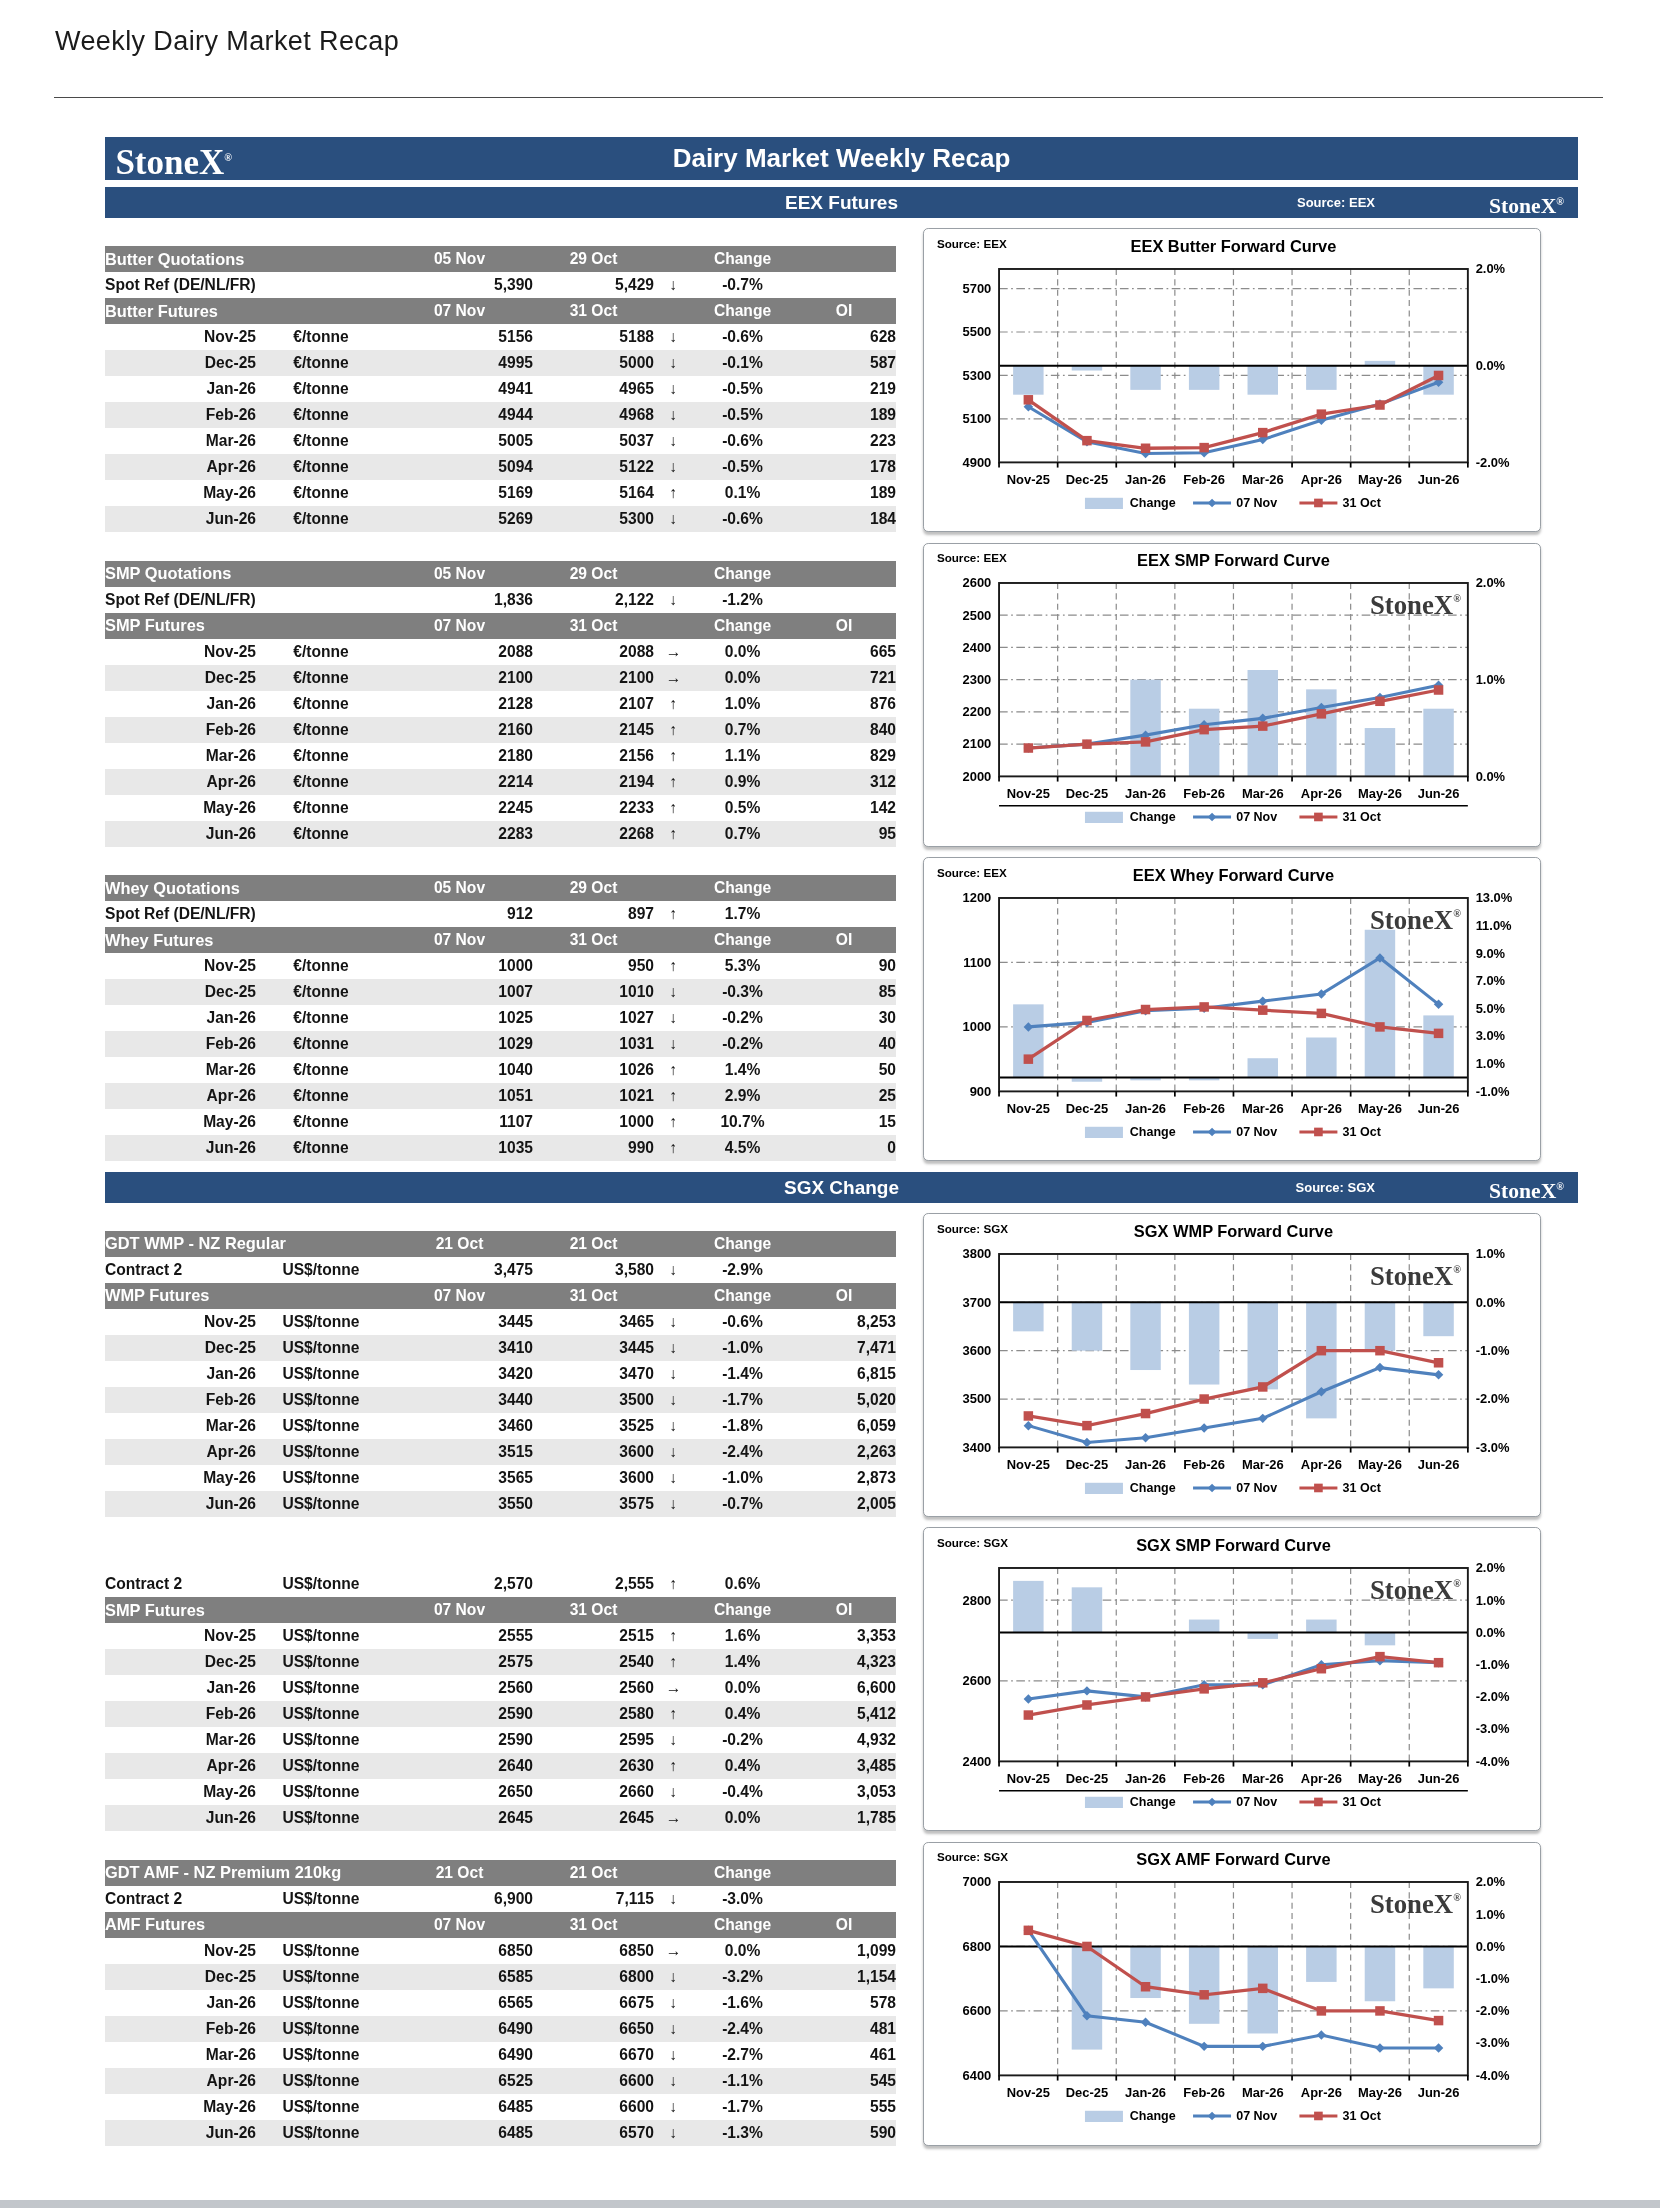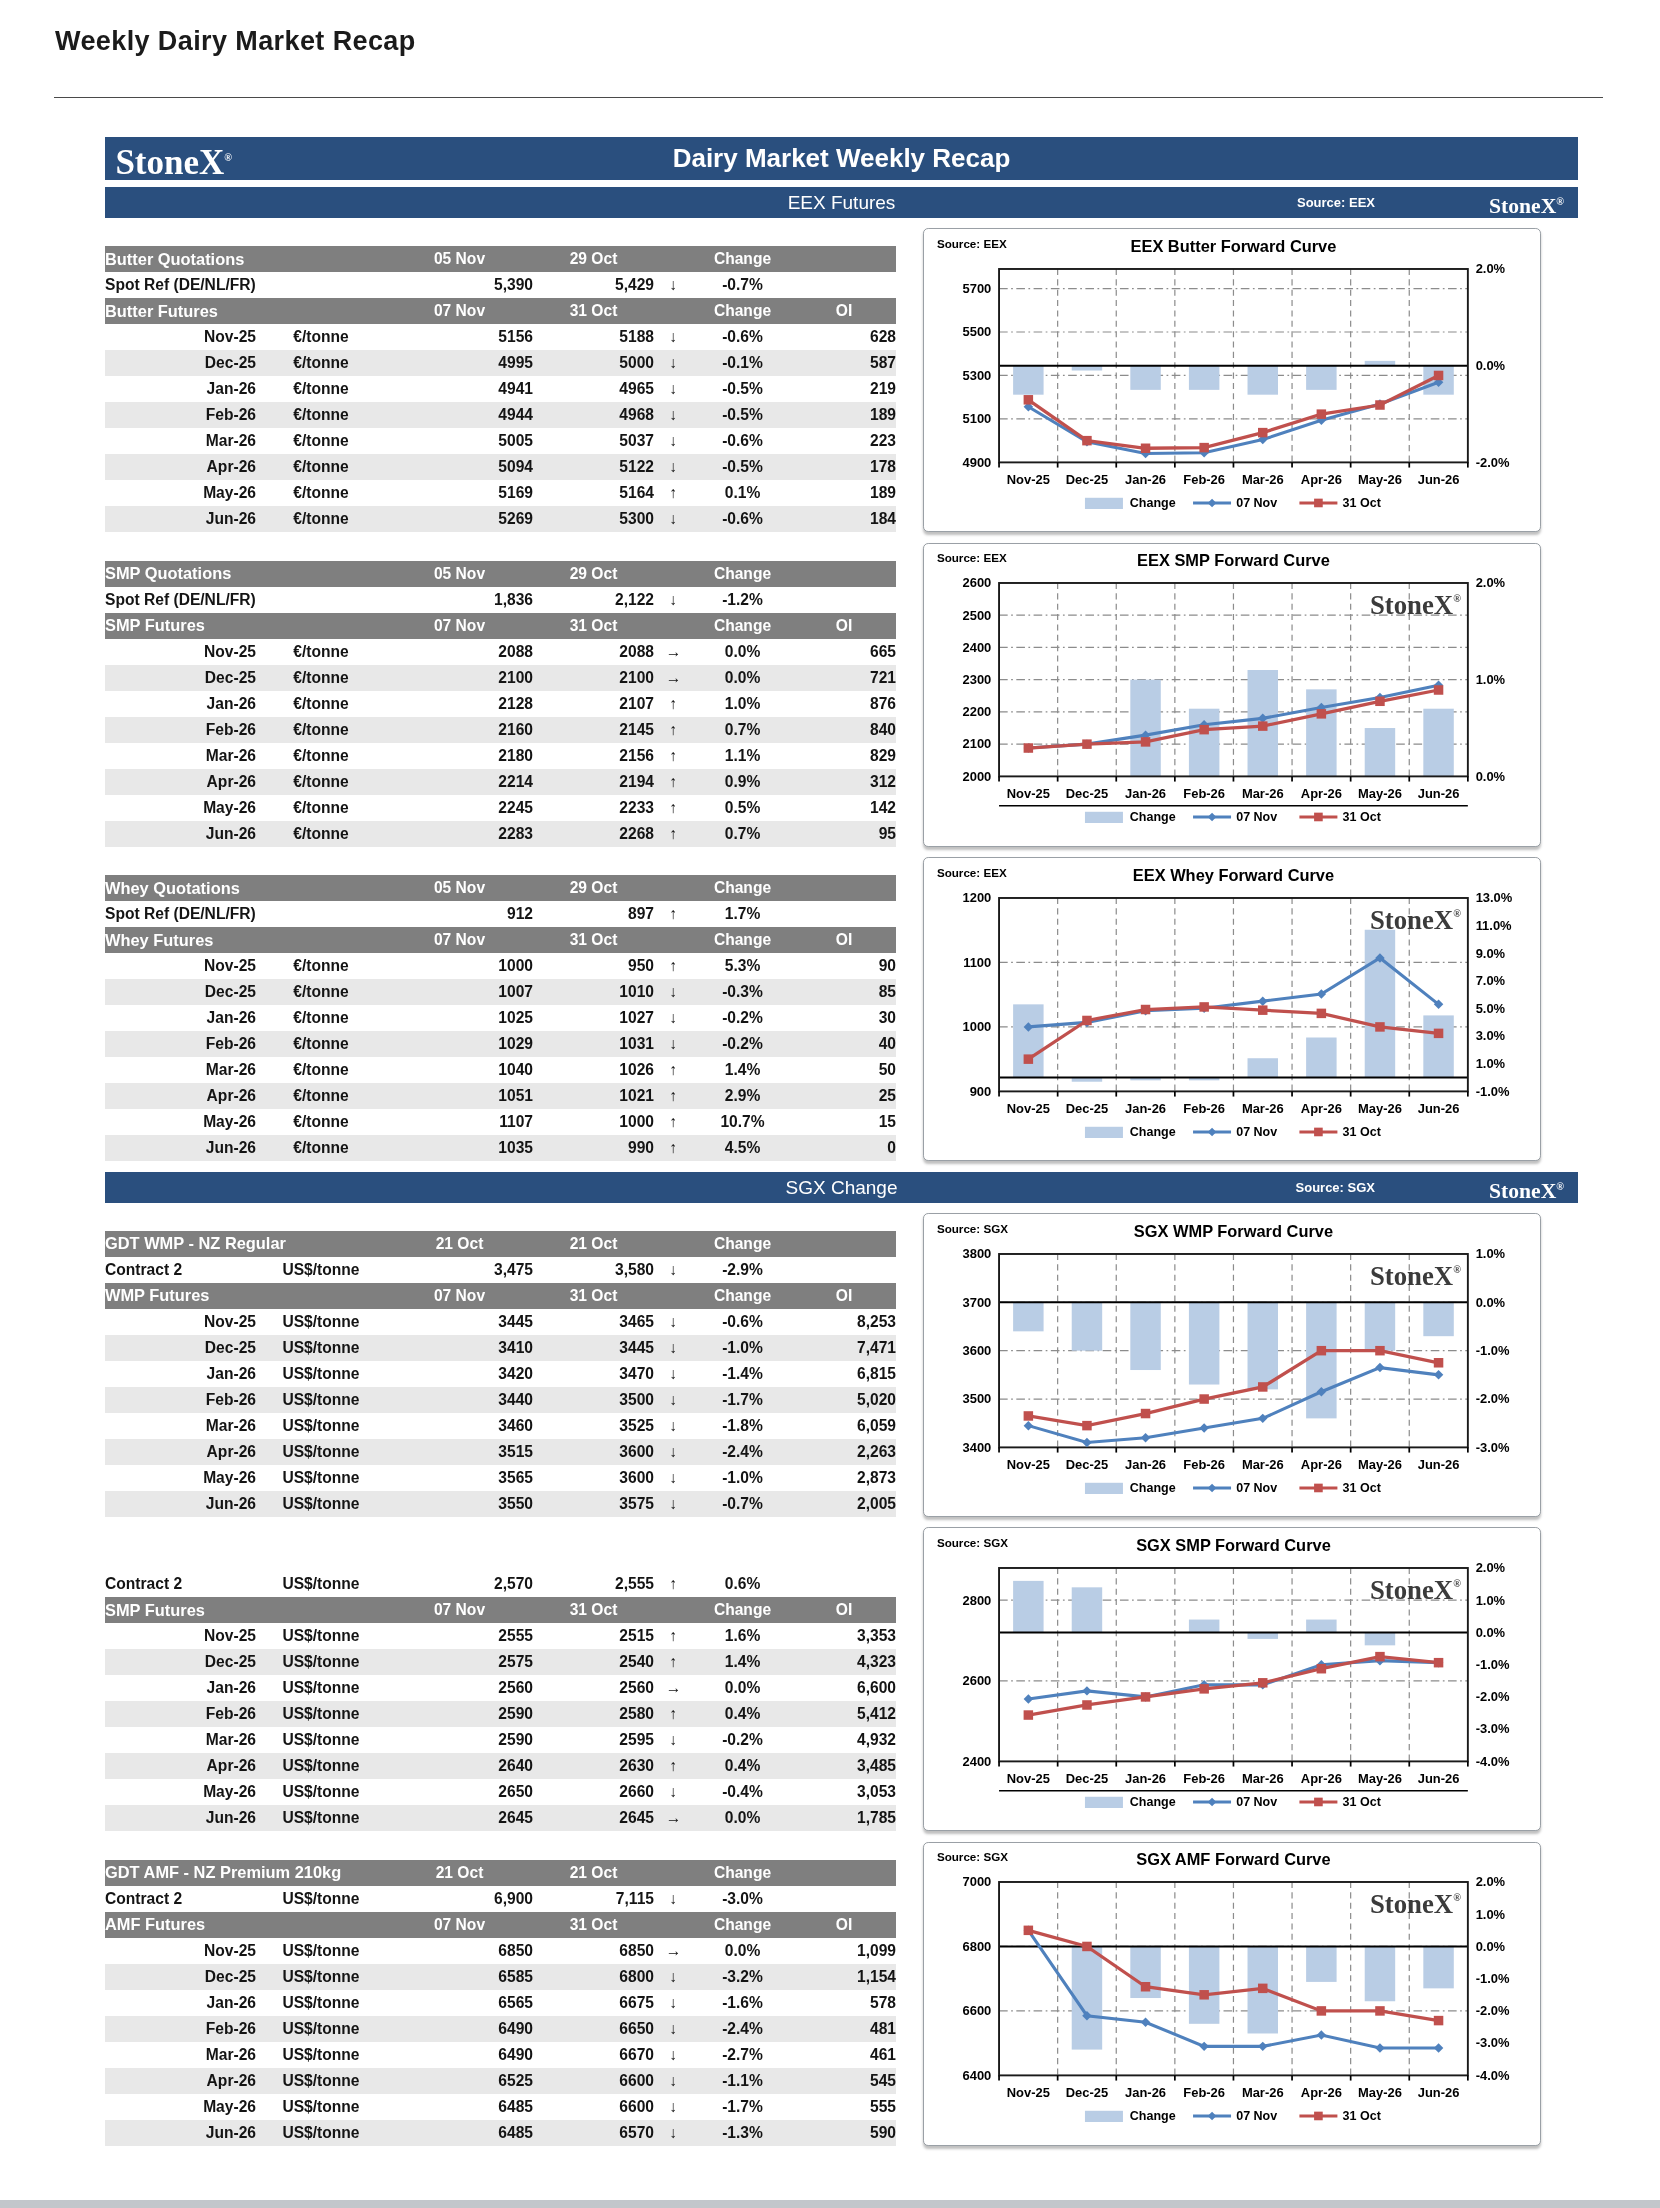--- a/index.html
+++ b/index.html
@@ -1,31 +1,31 @@
 <!DOCTYPE html>
 <html style="font-size:14px"><head>
 <meta charset="utf-8">
 <style>
   html,body{margin:0;padding:0;background:#fff;}
   body{width:1660px;height:2208px;position:relative;overflow:hidden;
        font-family:"Liberation Sans",sans-serif;}
-  .doc-title{position:absolute;left:55px;top:26px;font-size:27px;font-weight:700;
+  .doc-title{position:absolute;left:55px;top:26px;font-size:27px;font-weight:400;
              color:#1b1b1b;letter-spacing:0.4px;}
   .title-rule{position:absolute;left:54px;right:57px;top:97px;height:0;
               border-top:1.7px solid #4a4a4a;}
   .content{position:absolute;left:105px;top:137px;width:1473px;}
   
   .banner{position:relative;background:#2A4F7E;color:#fff;}
   .banner.main{height:43px;}
   .main-title{text-align:center;line-height:43px;font-size:26px;font-weight:700;}
   .logo-left{position:absolute;left:10.4px;top:0;line-height:42px;
              font-family:"Liberation Serif",serif;font-weight:700;font-size:35px;}
   .logo-left sup,.banner-logo sup,.wm sup{font-size:10.4px;}
   .banner.section{height:31px;margin:7px 0 10.4px 0;}
-  .section-title{text-align:center;line-height:31px;font-size:19px;font-weight:400;}
+  .section-title{text-align:center;line-height:31px;font-size:19px;font-weight:700;}
   .banner-source{position:absolute;right:203px;top:0;line-height:31px;
                  font-size:13px;font-weight:700;}
   .banner-logo{position:absolute;right:14px;top:0;line-height:29px;
                font-family:"Liberation Serif",serif;font-weight:700;font-size:21.6px;}
   
   .block-row{display:flex;gap:27px;align-items:flex-end;margin-bottom:10.4px;}
   .tables{width:791px;}
   
   table.qtable{border-collapse:collapse;table-layout:fixed;width:791px;}
   .qtable td{height:26px;padding:0;font-size:15.6px;font-weight:700;color:#141414;

